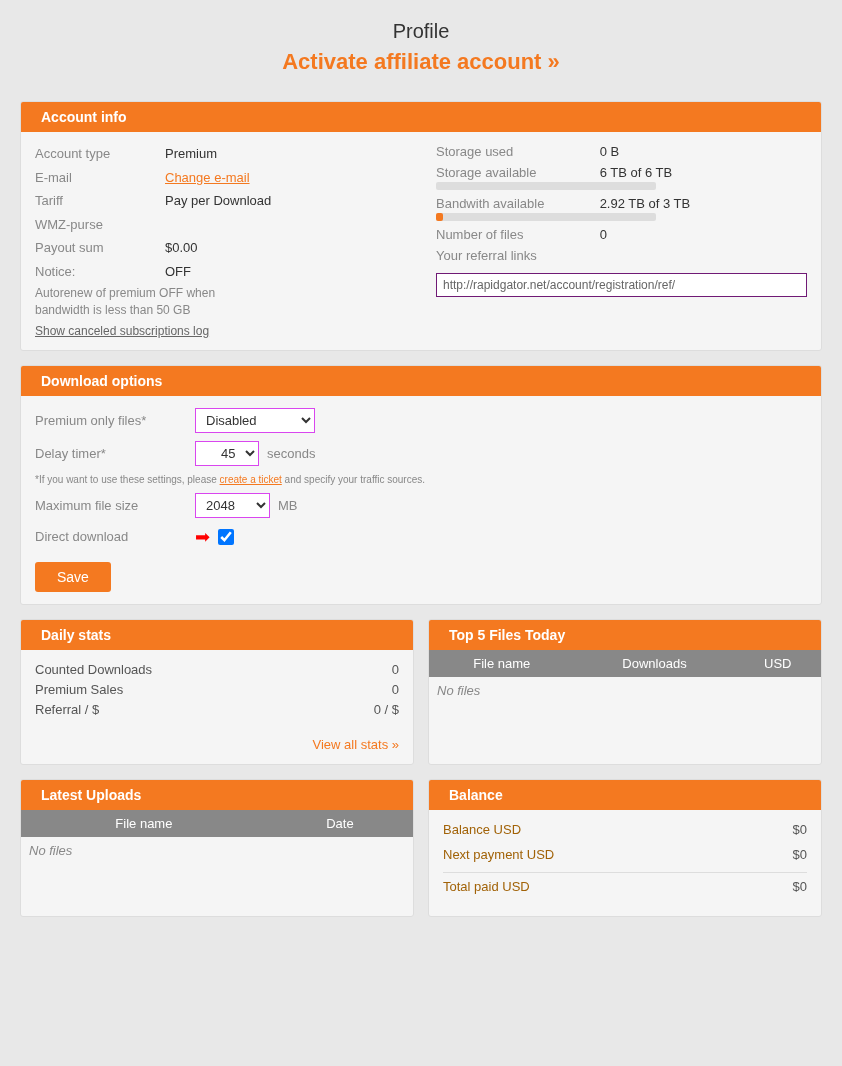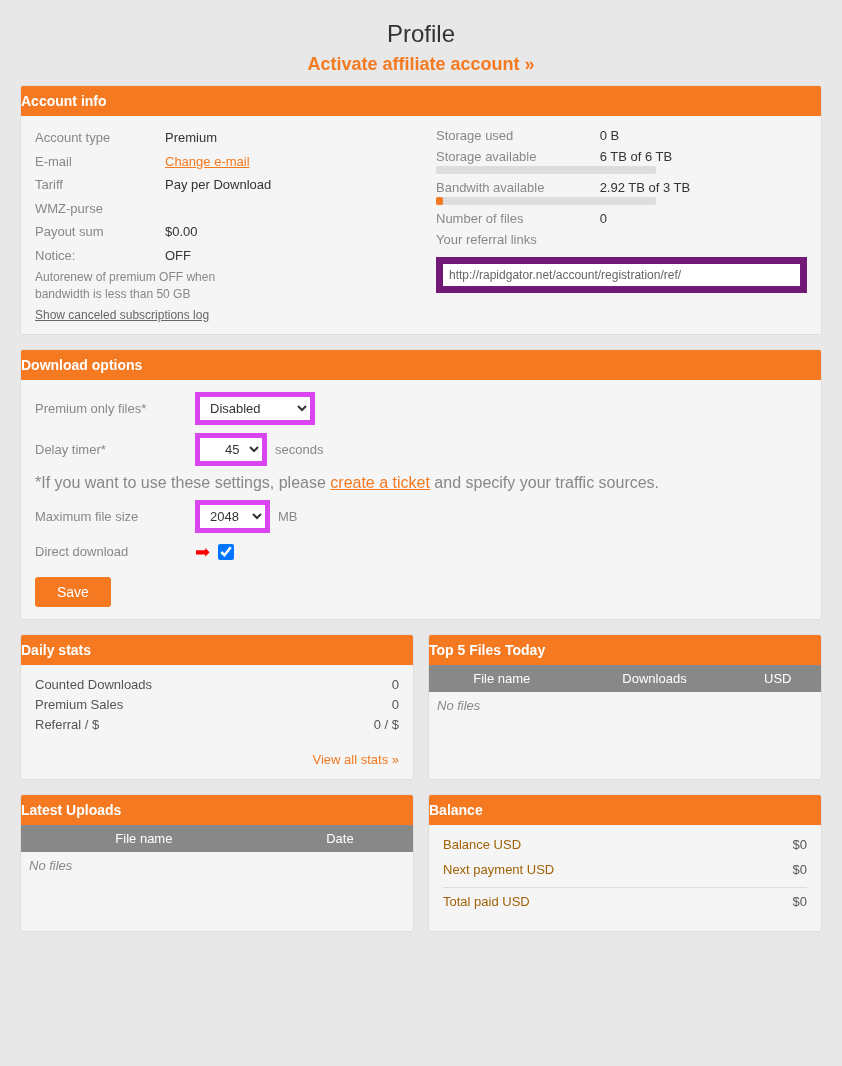--- a/index.html
+++ b/index.html
@@ -5,46 +5,46 @@
     * { box-sizing: border-box; margin: 0; padding: 0; }
     body {
       font-family: Arial, sans-serif;
       font-size: 13px;
       background: #e8e8e8;
       color: #333;
       padding: 10px 20px 30px;
     }
     h1.page-title {
       text-align: center;
-      font-size: 24px;
+      font-size: 20px;
       font-weight: normal;
       color: #333;
       padding: 10px 0 6px;
     }
     .activate-link {
       display: block;
       text-align: center;
-      font-size: 18px;
+      font-size: 22px;
       color: #f47920;
       text-decoration: none;
-      margin-bottom: 10px;
+      margin-bottom: 26px;
       font-weight: bold;
     }
     .card {
       background: #f5f5f5;
       border: 1px solid #ddd;
       border-radius: 3px;
       margin-bottom: 14px;
     }
     .card-header {
       background: #f47920;
       color: #fff;
       font-size: 14px;
       font-weight: bold;
-      padding: 7px 0;
+      padding: 7px 20px;
       border-radius: 2px 2px 0 0;
     }
     .card-body {
       padding: 12px 14px;
     }
     
     .account-info-grid {
       display: flex;
       gap: 30px;
     }
@@ -86,21 +86,21 @@
       margin-top: 2px;
       width: 220px;
     }
     .progress-bar-fill {
       height: 100%;
       background: #f47920;
       border-radius: 2px;
     }
     .referral-input {
       width: 100%;
-      border: 7px solid #701a75;
+      border: 1px solid #701a75;
       padding: 4px 6px;
       font-size: 12px;
       color: #666;
       margin-top: 4px;
       background: #fff;
     }
     .modify-link {
       display: block;
       text-align: right;
       color: #f47920;
@@ -119,28 +119,28 @@
       display: flex;
       align-items: center;
       margin-bottom: 8px;
       color: #888;
     }
     .dl-label {
       min-width: 160px;
     }
     select.dl-select {
       padding: 3px 6px;
-      border: 5px solid #d946ef;
+      border: 1px solid #d946ef;
       background: #fff;
       font-size: 13px;
       color: #333;
       min-width: 120px;
     }
     .dl-note {
-      font-size: 16px;
+      font-size: 10px;
       color: #888;
       margin-bottom: 8px;
     }
     .dl-note a {
       color: #f47920;
       text-decoration: underline;
     }
     .save-btn {
       background: #f47920;
       color: #fff;

